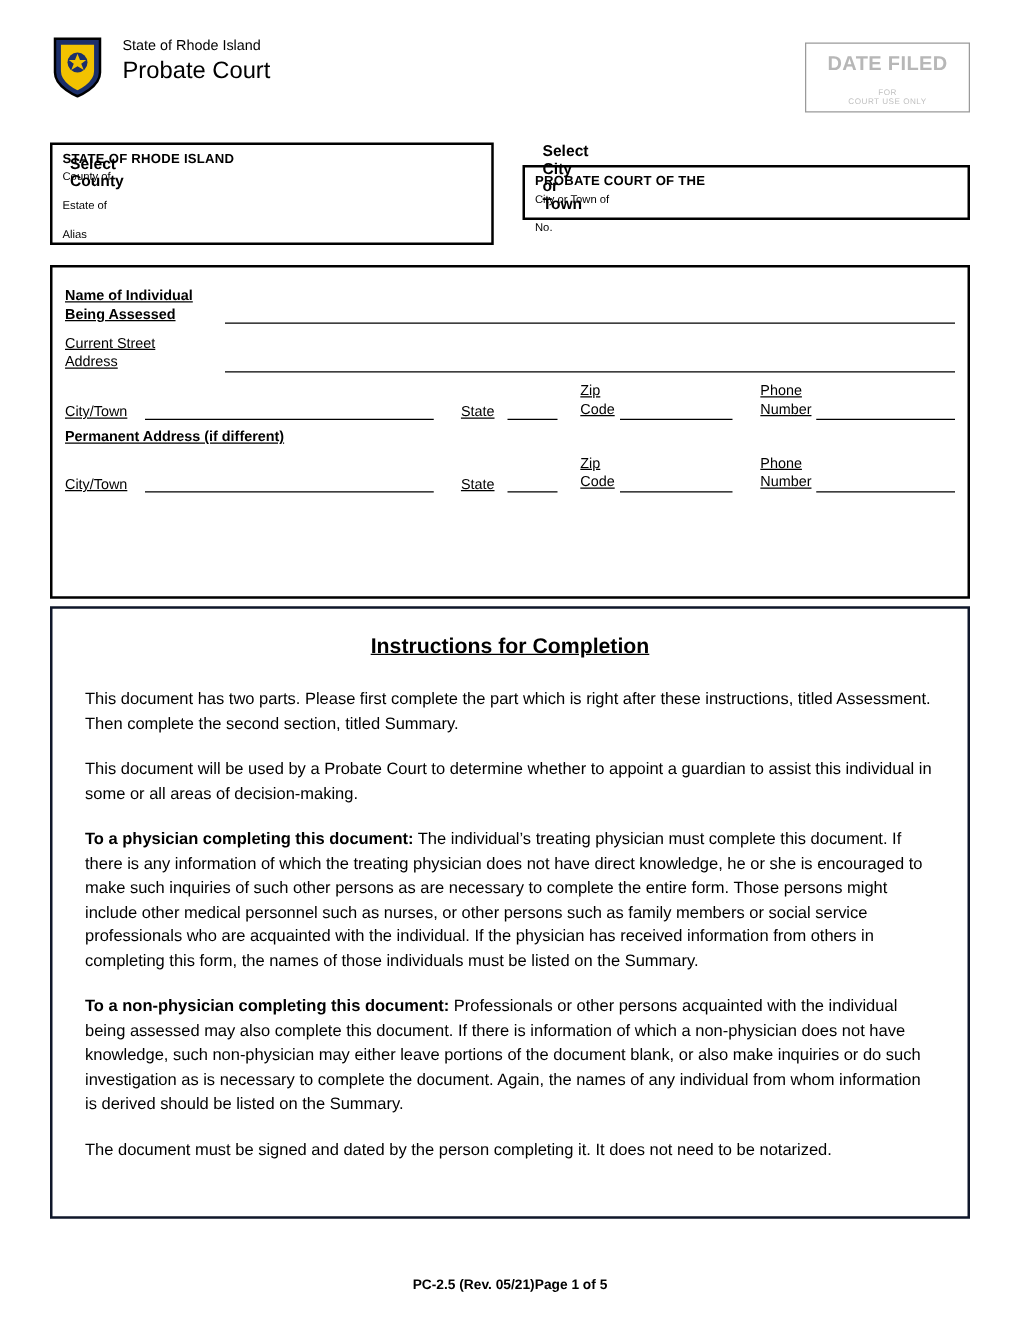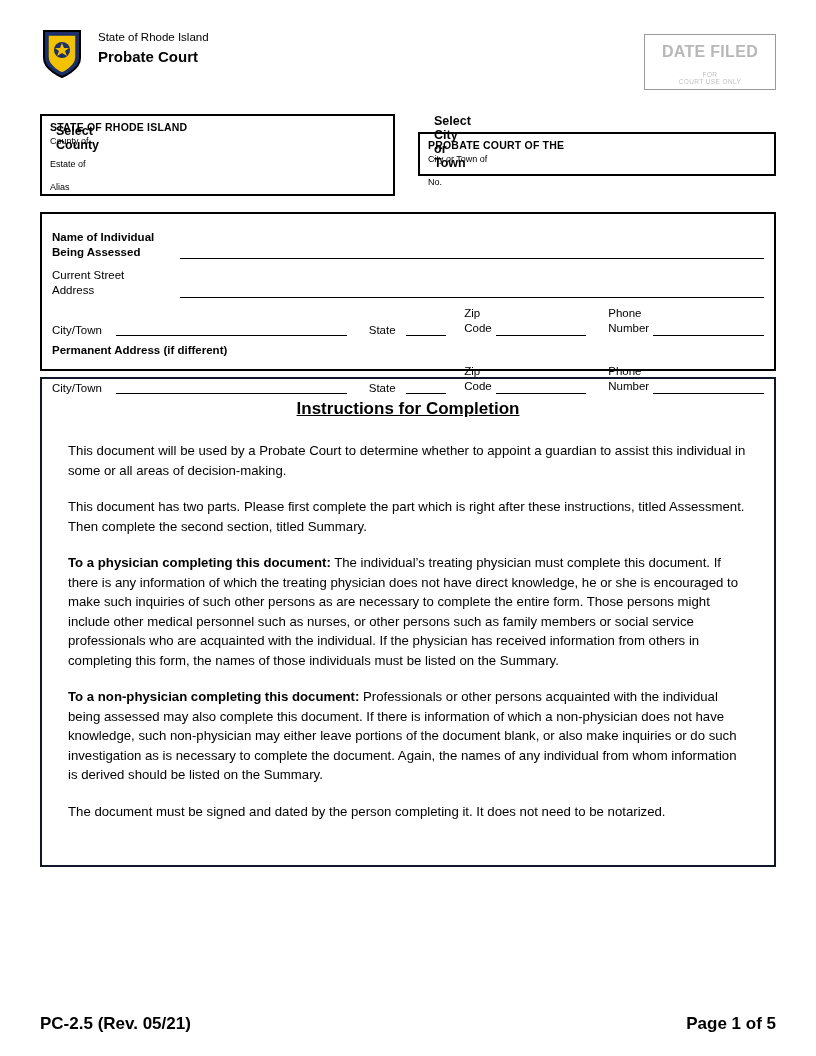--- a/index.html
+++ b/index.html
@@ -33,22 +33,22 @@
   }
   .agency-block {
     position: absolute;
     left: 58px; top: 6px;
   }
   .agency-state {
     font-size: 11.5px;
     line-height: 15px;
   }
   .agency-court {
-    font-size: 15px;
-    font-weight: bold;
+    font-size: 19px;
+    font-weight: normal;
     line-height: 20px;
     margin-top: 2px;
   }
   .title-block {
     position: absolute;
     left: 180px;
     top: 36px;
     width: 440px;
     text-align: center;
   }
@@ -161,22 +161,23 @@
     left: 6px; bottom: 1px;
     font-size: 12.5px;
     font-weight: bold;
   }
 
   
   .info-box {
     position: relative;
     border: 2px solid #000;
     margin-top: 8px;
-    height: 159px;
+    height: 267px;
     padding: 8px 10px 16px 10px;
+    text-decoration: underline;
   }
   .ib-row {
     display: flex;
     align-items: flex-end;
     position: relative;
   }
   .ul {
     border-bottom: 1px solid #000;
     height: 16px;
     flex: 1 1 auto;
@@ -241,22 +242,22 @@
     text-align: left;
   }
   .instr-p b { font-weight: bold; }
 
   
   .footer {
     position: absolute;
     left: 40px; right: 40px;
     bottom: 22px;
     display: flex;
-    justify-content: space-between;
-    font-size: 17px;
+    justify-content: center;
+    font-size: 11px;
     font-weight: bold;
   }
 </style>
 </head>
 <body>
 
 <div class="page">
 
   <div class="header">
 
@@ -380,22 +381,22 @@
         <span>Phone</span>
         <span>Number</span>
       </div>
       <div class="cs-line-phone"></div>
     </div>
   </div>
 
   <div class="instr-box">
     <div class="instr-title">Instructions for Completion</div>
 
+    <p class="instr-p">This document has two parts. Please first complete the part which is right after these instructions, titled Assessment. Then complete the second section, titled Summary.</p>
     <p class="instr-p">This document will be used by a Probate Court to determine whether to appoint a guardian to assist this individual in some or all areas of decision-making.</p>
-    <p class="instr-p">This document has two parts. Please first complete the part which is right after these instructions, titled Assessment. Then complete the second section, titled Summary.</p>
 
     <p class="instr-p"><b>To a physician completing this document:</b><span> The individual’s treating physician must complete this document. If there is any information of which the treating physician does not have direct knowledge, he or she is encouraged to make such inquiries of such other persons as are necessary to complete the entire form. Those persons might include other medical personnel such as nurses, or other persons such as family members or social service professionals who are acquainted with the individual. If the physician has received information from others in completing this form, the names of those individuals must be listed on the Summary.</span></p>
 
     <p class="instr-p"><b>To a non-physician completing this document:</b><span> Professionals or other persons acquainted with the individual being assessed may also complete this document. If there is information of which a non-physician does not have knowledge, such non-physician may either leave portions of the document blank, or also make inquiries or do such investigation as is necessary to complete the document. Again, the names of any individual from whom information is derived should be listed on the Summary.</span></p>
 
     <p class="instr-p">The document must be signed and dated by the person completing it. It does not need to be notarized.</p>
   </div>
 
   <div class="footer">
     <div>PC-2.5  (Rev. 05/21)</div>

